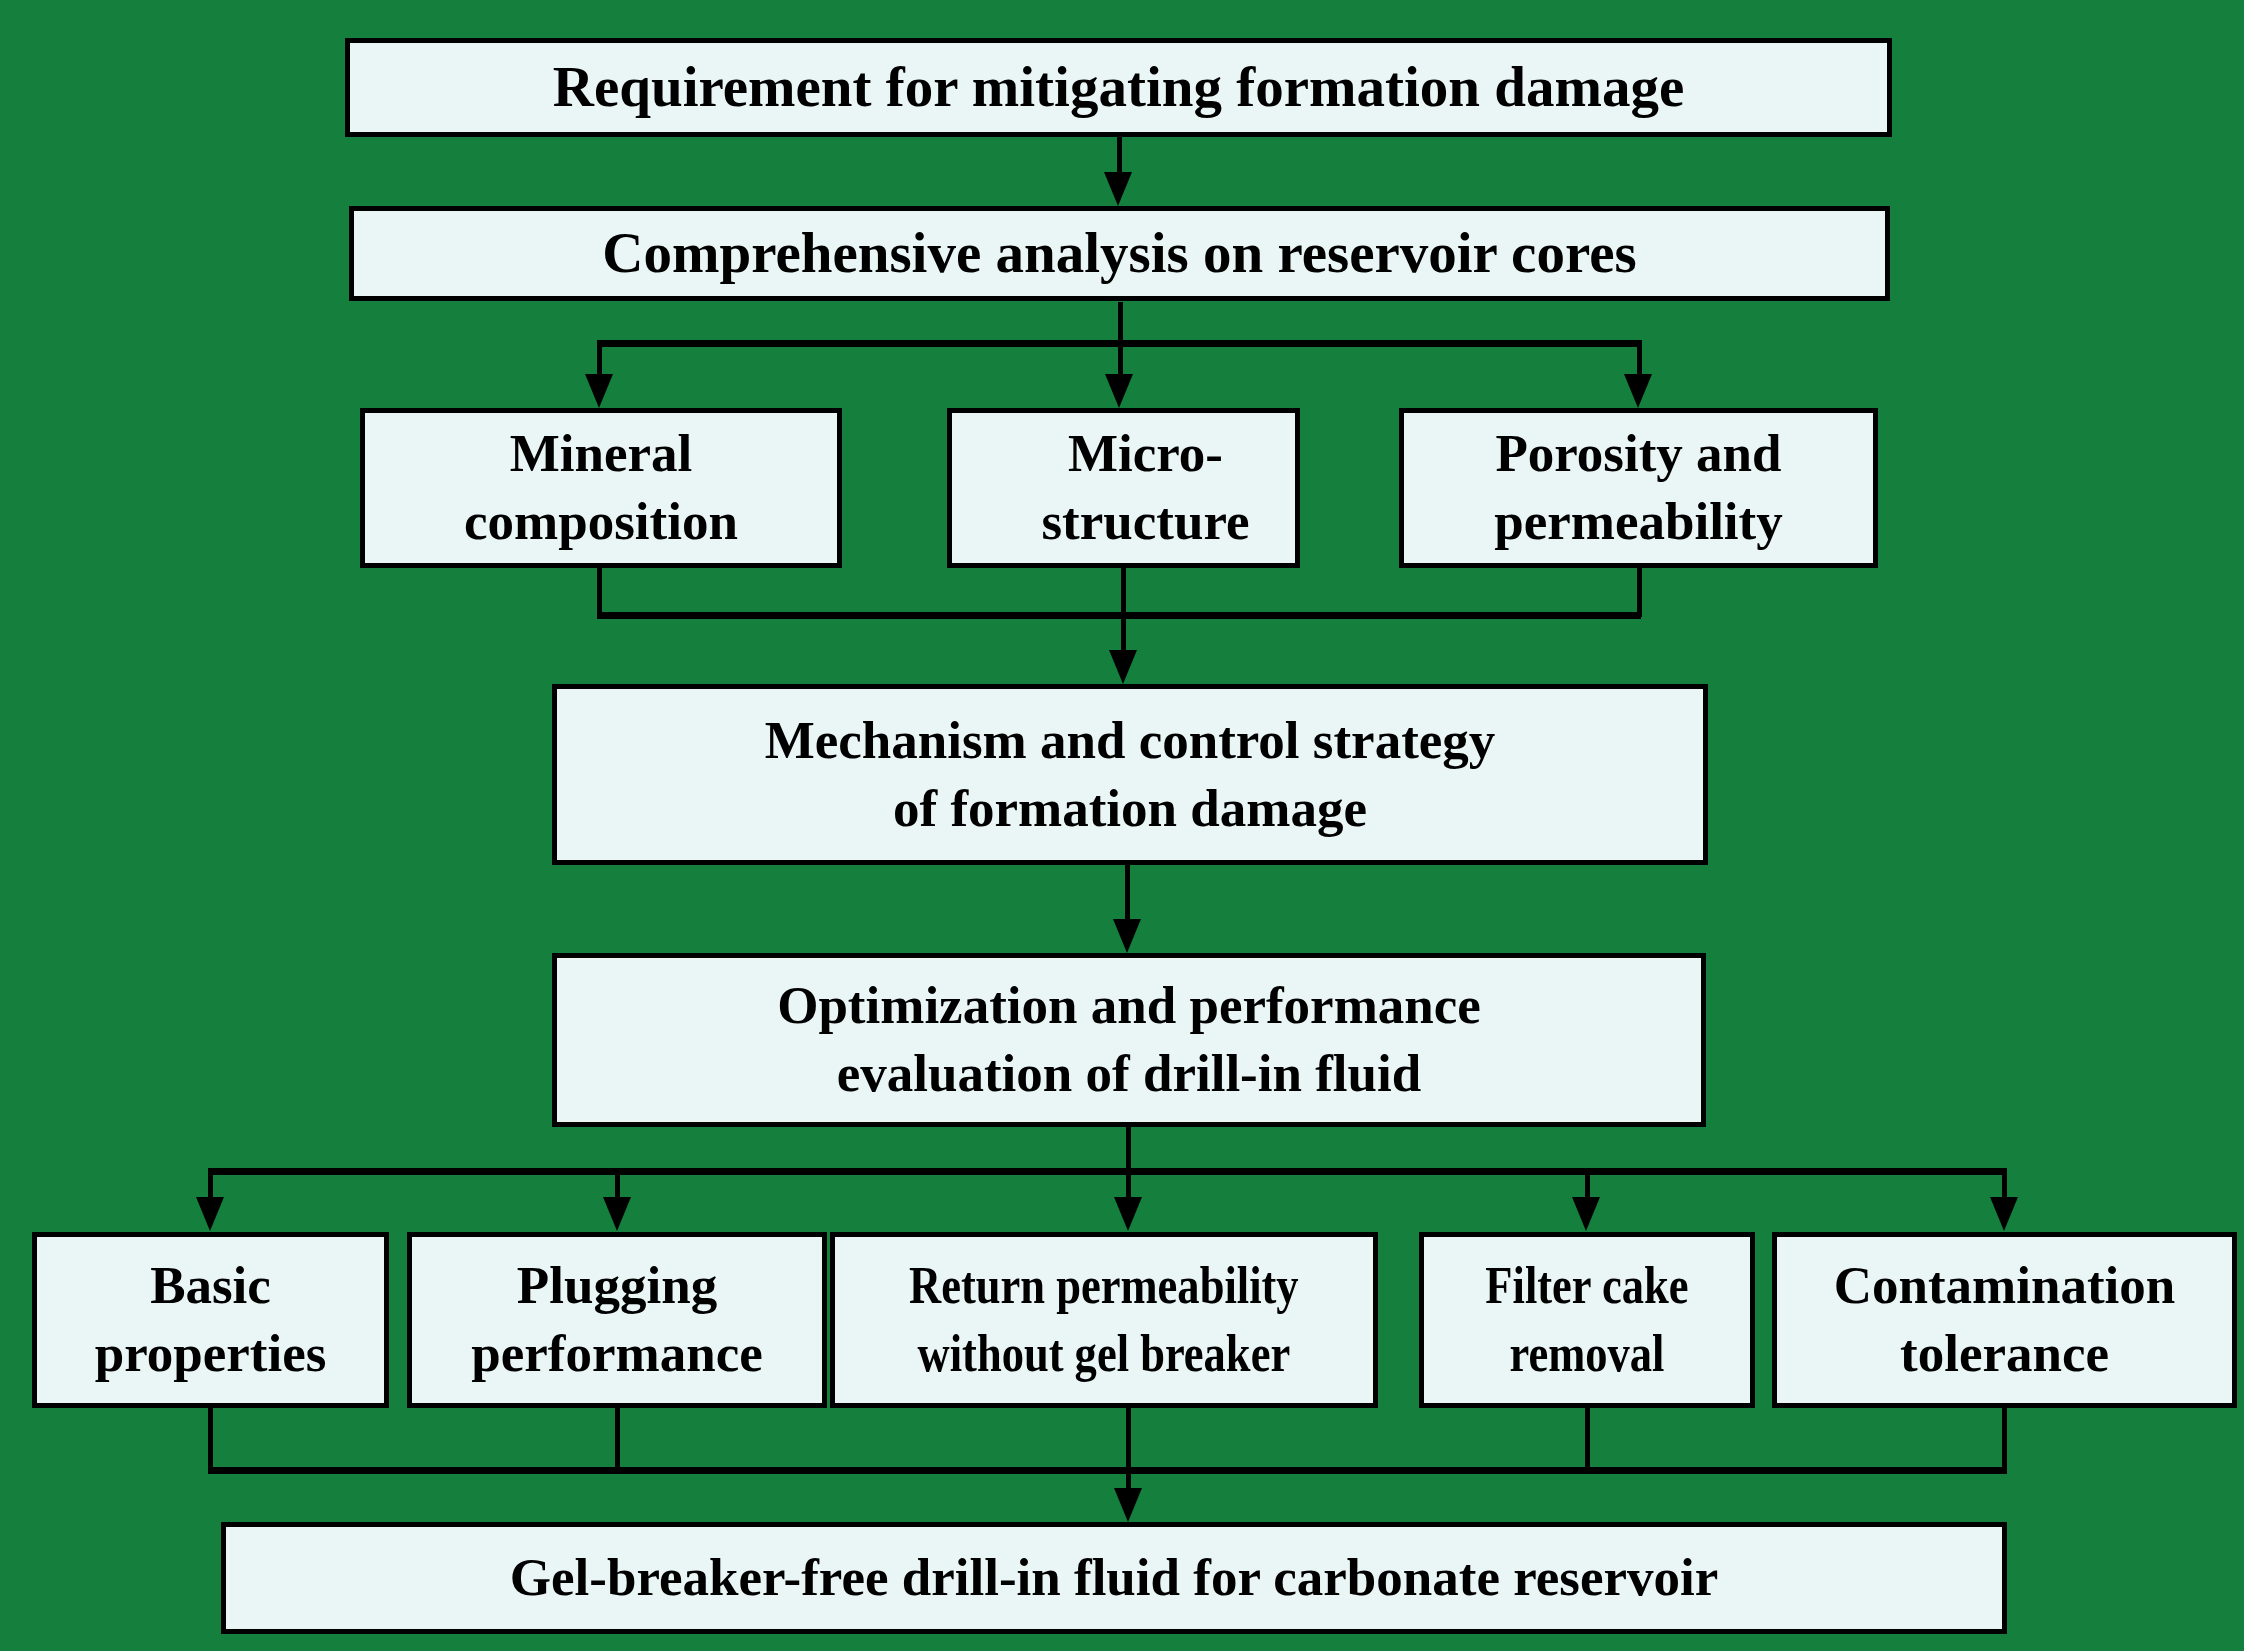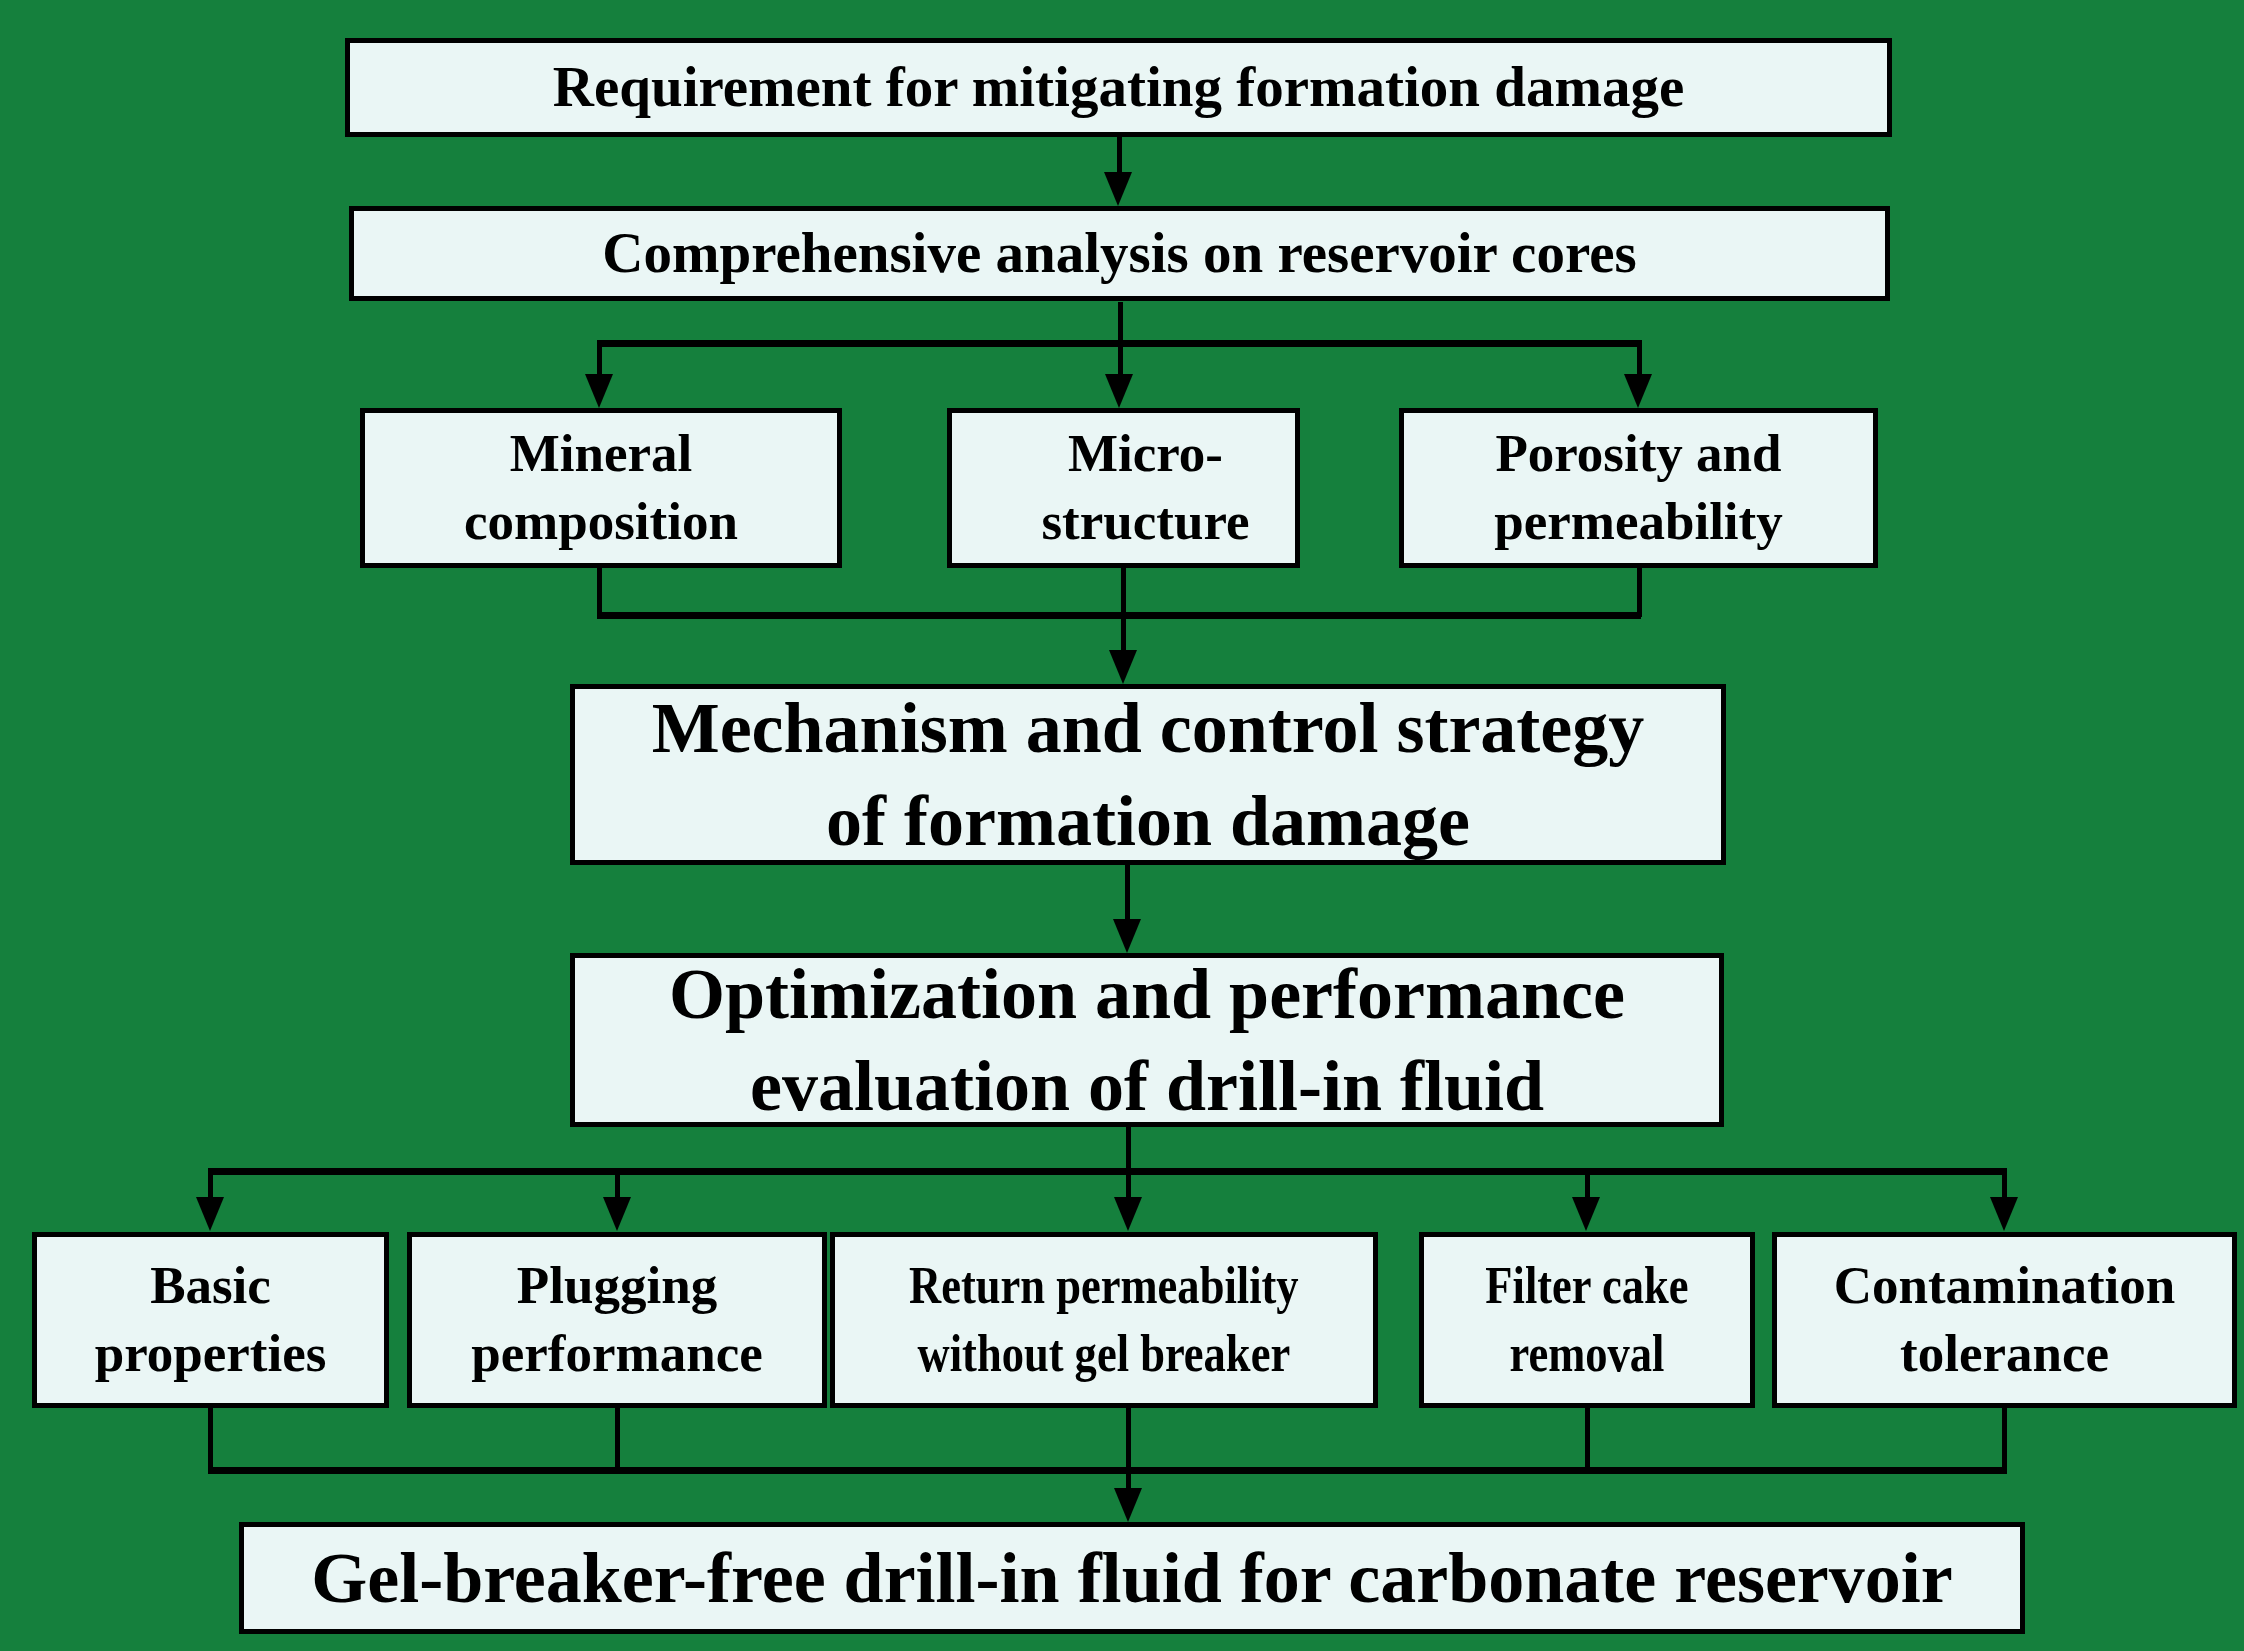--- a/index.html
+++ b/index.html
@@ -24,21 +24,21 @@
     font-weight: bold;
     display: flex;
     flex-direction: column;
     align-items: center;
     justify-content: center;
     text-align: center;
     line-height: 1.28;
   }
   .ln { display: block; white-space: nowrap; }
   .fs-big  { font-size: 57px; }
-  .fs-mid  { font-size: 72px; margin-left: 18px; }
+  .fs-mid  { font-size: 53px; }
   .fs-two  { font-size: 53px; }
   .squeeze { transform: scaleX(0.84); transform-origin: center; }
   .vline {
     position: absolute;
     width: 4.8px;
     background: #000000;
   }
   .hline {
     position: absolute;
     height: 6.7px;

